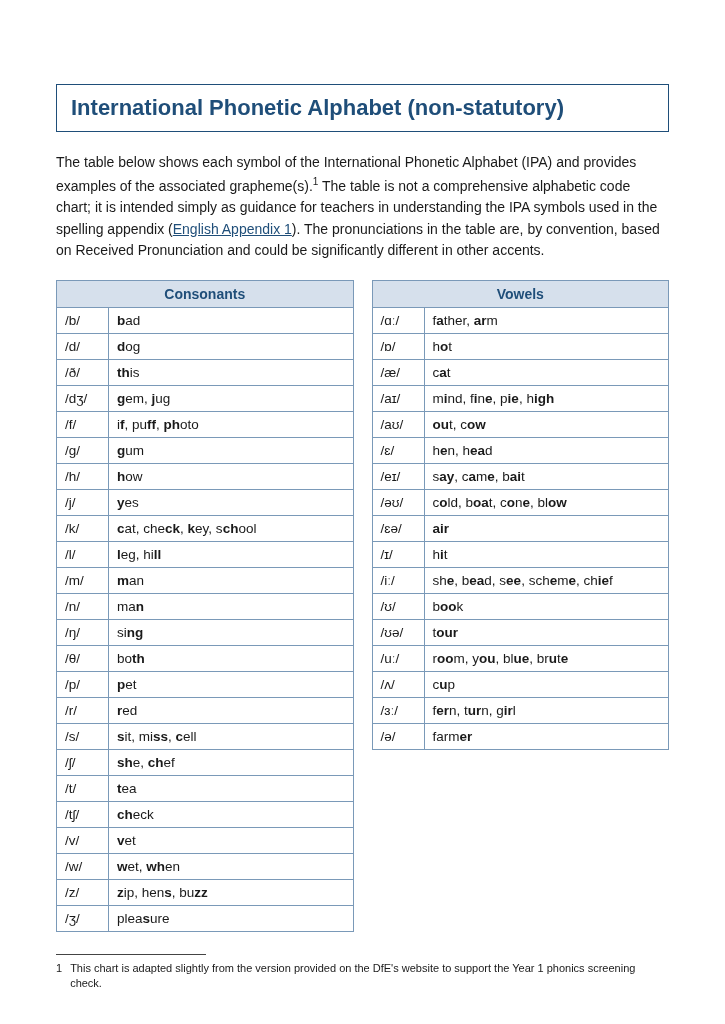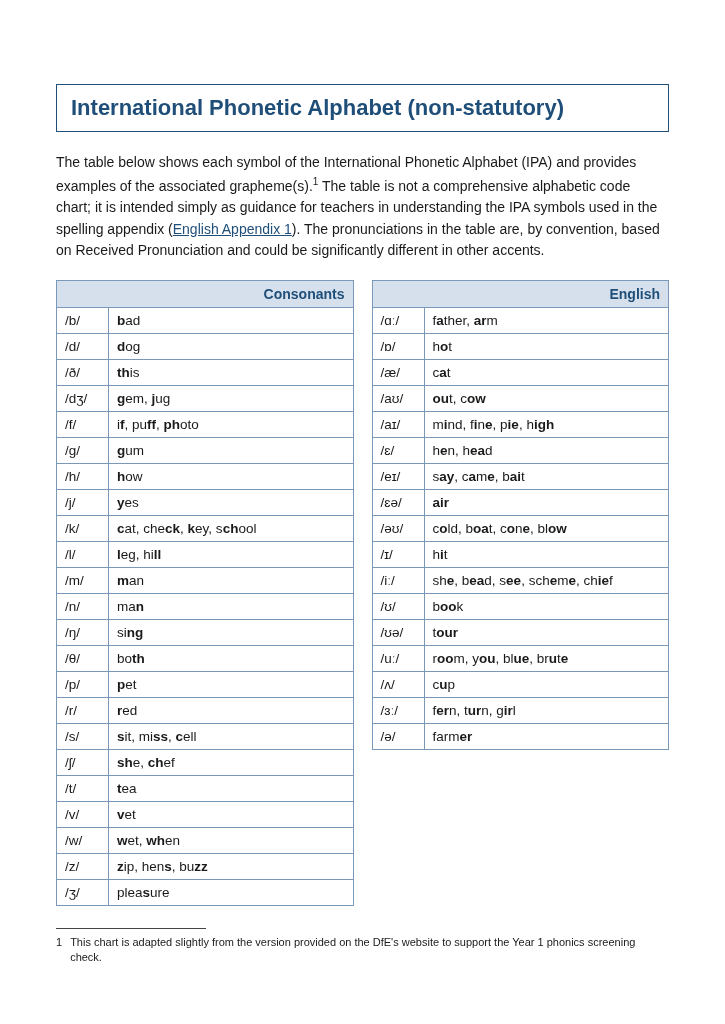--- a/index.html
+++ b/index.html
@@ -40,21 +40,21 @@
   .ipa-table {
     border-collapse: collapse;
     width: 100%;
     font-size: 13.5px;
   }
   .tables-wrap > .col { flex: 1 1 0; }
   .ipa-table th {
     background: #d6e0ec;
     color: #1f4e79;
     font-weight: bold;
-    text-align: right;
+    text-align: center;
     padding: 5px 8px;
     border: 1px solid #7a99b8;
     font-size: 14px;
   }
   .ipa-table td {
     border: 1px solid #7a99b8;
     padding: 5px 8px;
     vertical-align: top;
   }
   .ipa-table td.sym {
@@ -165,20 +165,24 @@
               <td class="sym">/s/</td>
               <td><b>s</b>it, mi<b>ss</b>, <b>c</b>ell</td>
             </tr>
             <tr>
               <td class="sym">/ʃ/</td>
               <td><b>sh</b>e, <b>ch</b>ef</td>
             </tr>
             <tr>
               <td class="sym">/t/</td>
               <td><b>t</b>ea</td>
+            </tr>
+            <tr>
+              <td class="sym">/tʃ/</td>
+              <td><b>ch</b>eck</td>
             </tr>
             <tr>
               <td class="sym">/v/</td>
               <td><b>v</b>et</td>
             </tr>
             <tr>
               <td class="sym">/w/</td>
               <td><b>w</b>et, <b>wh</b>en</td>
             </tr>
             <tr>
@@ -189,59 +193,59 @@
               <td class="sym">/ʒ/</td>
               <td>plea<b>s</b>ure</td>
             </tr>
           </tbody>
       </table>
     </div>
     <div class="col">
       <table class="ipa-table">
         <thead>
           <tr>
-              <th colspan="2">English</th>
+              <th colspan="2">Vowels</th>
             </tr>
         </thead>
         <tbody id="vowels-body">
             <tr>
               <td class="sym">/ɑː/</td>
               <td>f<b>a</b>ther, <b>ar</b>m</td>
             </tr>
             <tr>
               <td class="sym">/ɒ/</td>
               <td>h<b>o</b>t</td>
             </tr>
             <tr>
               <td class="sym">/æ/</td>
               <td>c<b>a</b>t</td>
             </tr>
             <tr>
+              <td class="sym">/aɪ/</td>
+              <td>m<b>i</b>nd, f<b>i</b>n<b>e</b>, p<b>ie</b>, h<b>igh</b></td>
+            </tr>
+            <tr>
               <td class="sym">/aʊ/</td>
               <td><b>ou</b>t, c<b>ow</b></td>
             </tr>
             <tr>
-              <td class="sym">/aɪ/</td>
-              <td>m<b>i</b>nd, f<b>i</b>n<b>e</b>, p<b>ie</b>, h<b>igh</b></td>
-            </tr>
-            <tr>
               <td class="sym">/ɛ/</td>
               <td>h<b>e</b>n, h<b>ea</b>d</td>
             </tr>
             <tr>
               <td class="sym">/eɪ/</td>
               <td>s<b>ay</b>, c<b>a</b>m<b>e</b>, b<b>ai</b>t</td>
             </tr>
             <tr>
+              <td class="sym">/əʊ/</td>
+              <td>c<b>o</b>ld, b<b>oa</b>t, c<b>o</b>n<b>e</b>, bl<b>ow</b></td>
+            </tr>
+            <tr>
               <td class="sym">/ɛə/</td>
               <td><b>air</b></td>
-            </tr>
-            <tr>
-              <td class="sym">/əʊ/</td>
-              <td>c<b>o</b>ld, b<b>oa</b>t, c<b>o</b>n<b>e</b>, bl<b>ow</b></td>
             </tr>
             <tr>
               <td class="sym">/ɪ/</td>
               <td>h<b>i</b>t</td>
             </tr>
             <tr>
               <td class="sym">/iː/</td>
               <td>sh<b>e</b>, b<b>ea</b>d, s<b>ee</b>, sch<b>e</b>m<b>e</b>, ch<b>ie</b>f</td>
             </tr>
             <tr>

